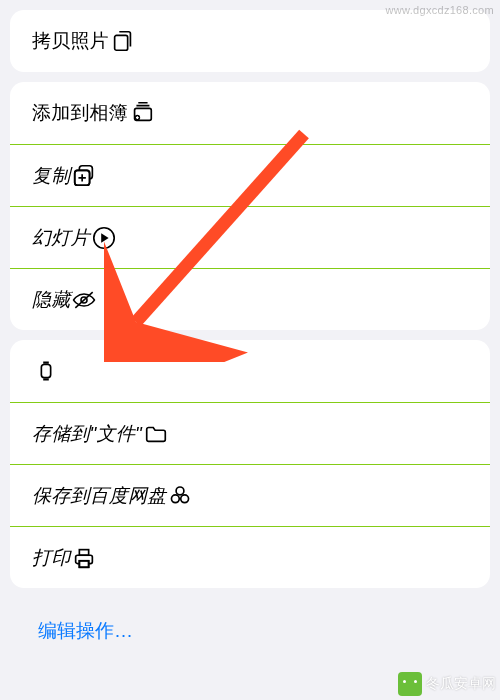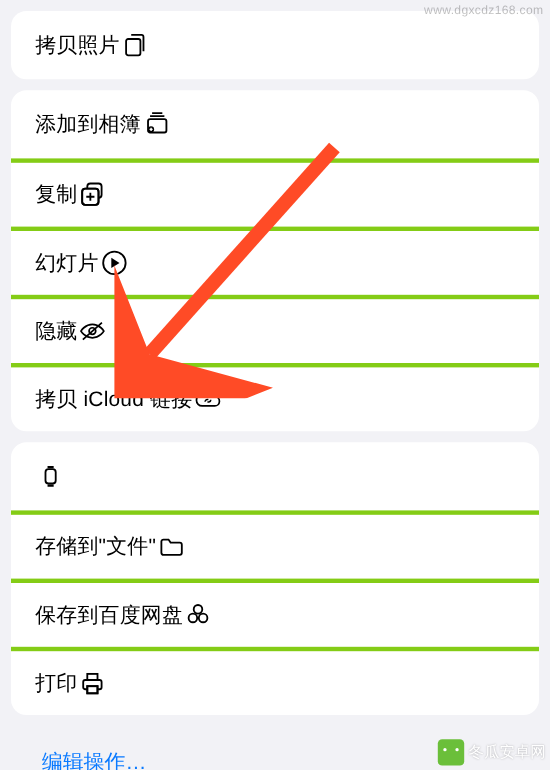--- a/index.html
+++ b/index.html
@@ -21,21 +21,22 @@
       overflow: hidden;
     }
     .row {
       display: flex;
       align-items: center;
       padding: 0 22px;
       height: 62px;
       cursor: pointer;
     }
     .row + .row {
-      border-top: 4px solid #84cc16;
+      border-top: 1px solid #84cc16;
+      font-style: italic;
     }
     .row-label {
       font-size: 19px;
       color: #000000;
       font-weight: 400;
       letter-spacing: 0.2px;
     }
     .row-icon {
       width: 28px;
       height: 28px;
@@ -162,29 +163,20 @@
           </svg>
       </span>
     </div>
     <div class="row">
       <span class="row-label">隐藏</span>
       <span class="row-icon">
         <svg viewBox="0 0 30 28">
             <path d="M3 14s4-7 12-7 12 7 12 7-4 7-12 7S3 14 3 14z"></path>
             <circle cx="15" cy="14" r="3.5"></circle>
             <line x1="5" y1="23" x2="25" y2="5"></line>
-          </svg>
-      </span>
-    </div>
-    <div class="row">
-      <span class="row-label">拷贝 iCloud 链接</span>
-      <span class="row-icon">
-        <svg viewBox="0 0 30 28">
-            <path d="M22 21H9a6 6 0 0 1 0-12 7 7 0 0 1 13.4 2.2A4.5 4.5 0 0 1 22 21z"></path>
-            <path d="M12 16.5a2.3 2.3 0 0 1 2.3-2.3h1.2M18 14.5a2.3 2.3 0 0 1-2.3 2.3h-1.2" stroke-width="1.5"></path>
           </svg>
       </span>
     </div>
   </div>
 
   <div class="group">
     <div class="row">
       <span class="row-icon">
         <svg viewBox="0 0 28 28">
             <rect x="9" y="7" width="10" height="14" rx="3"></rect>

